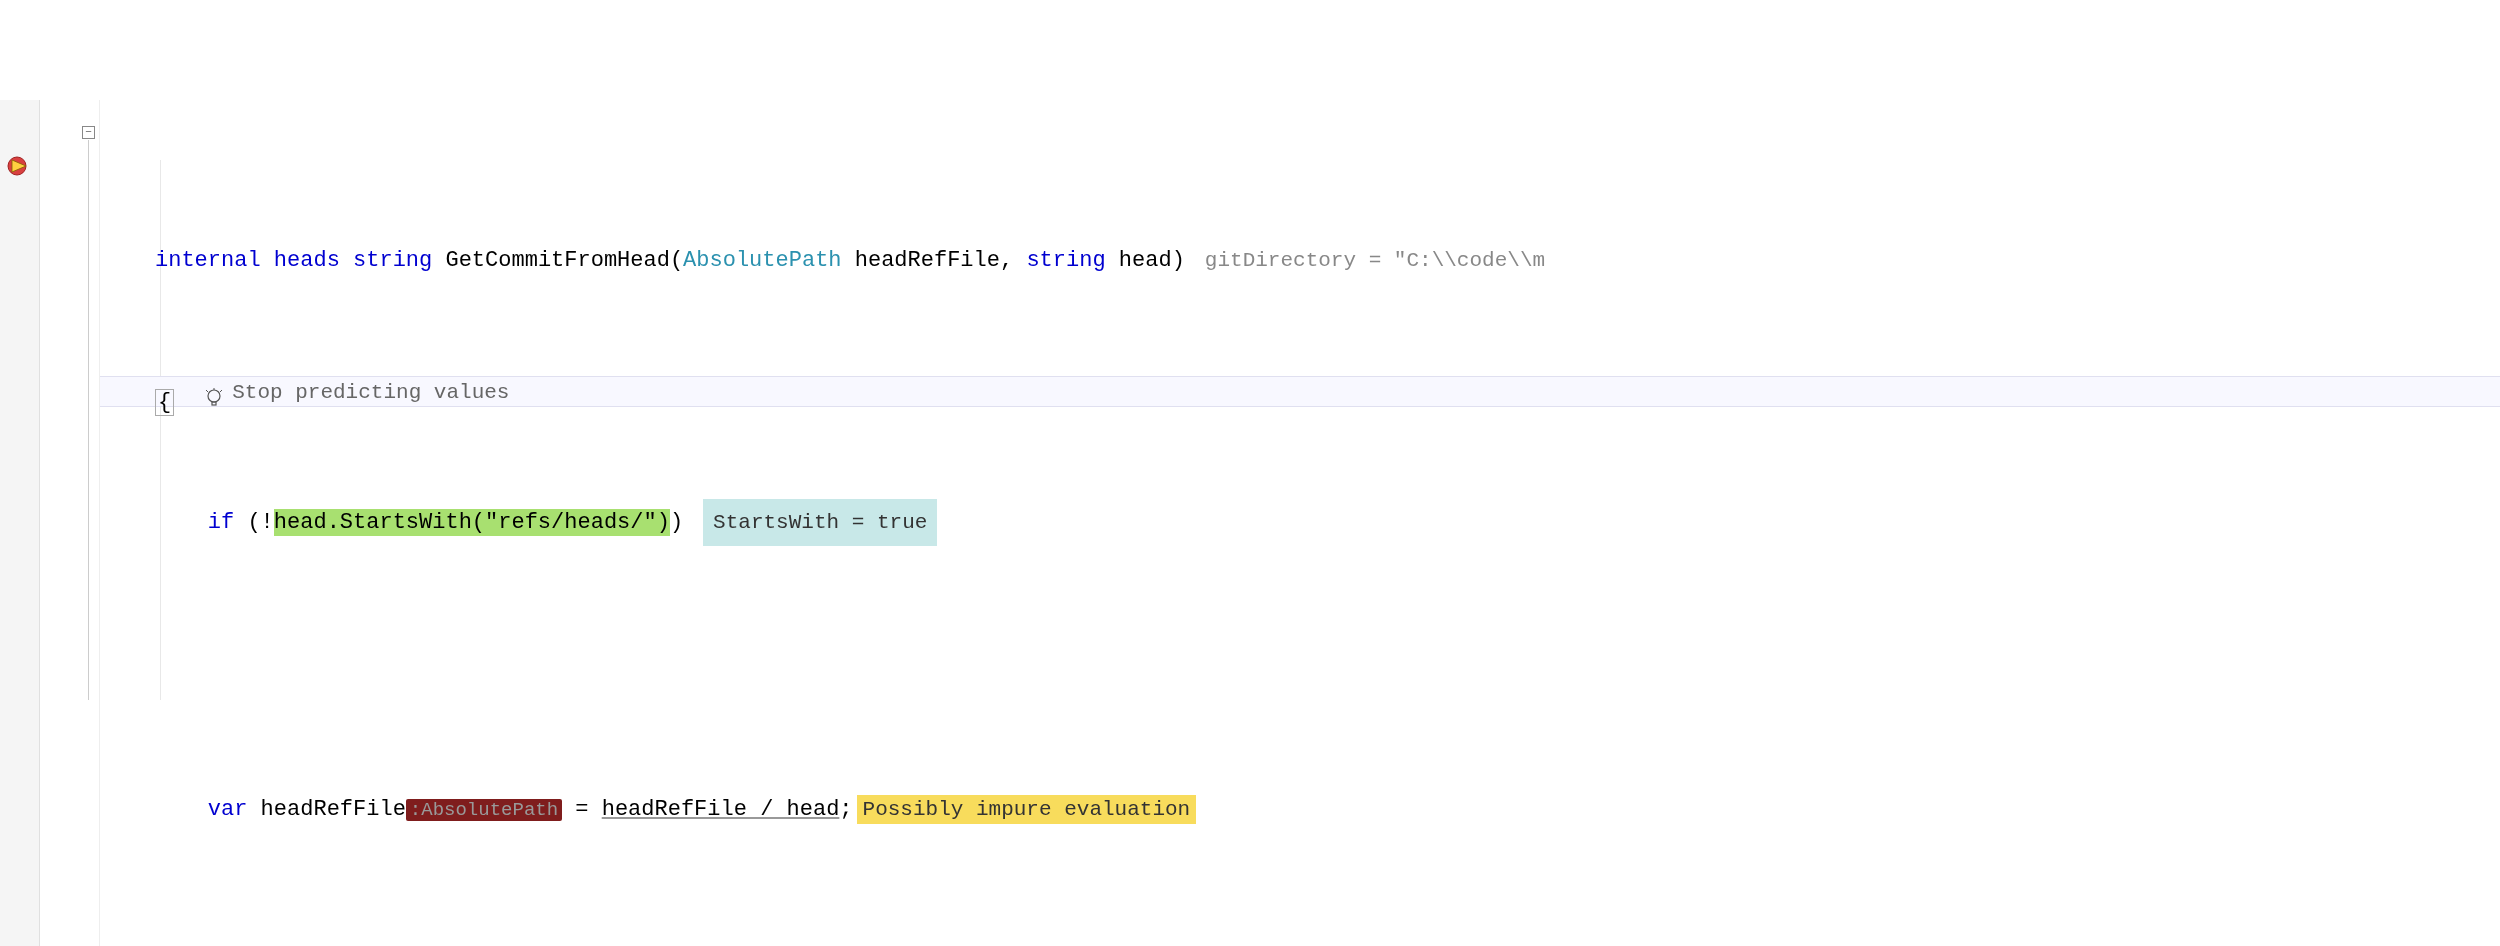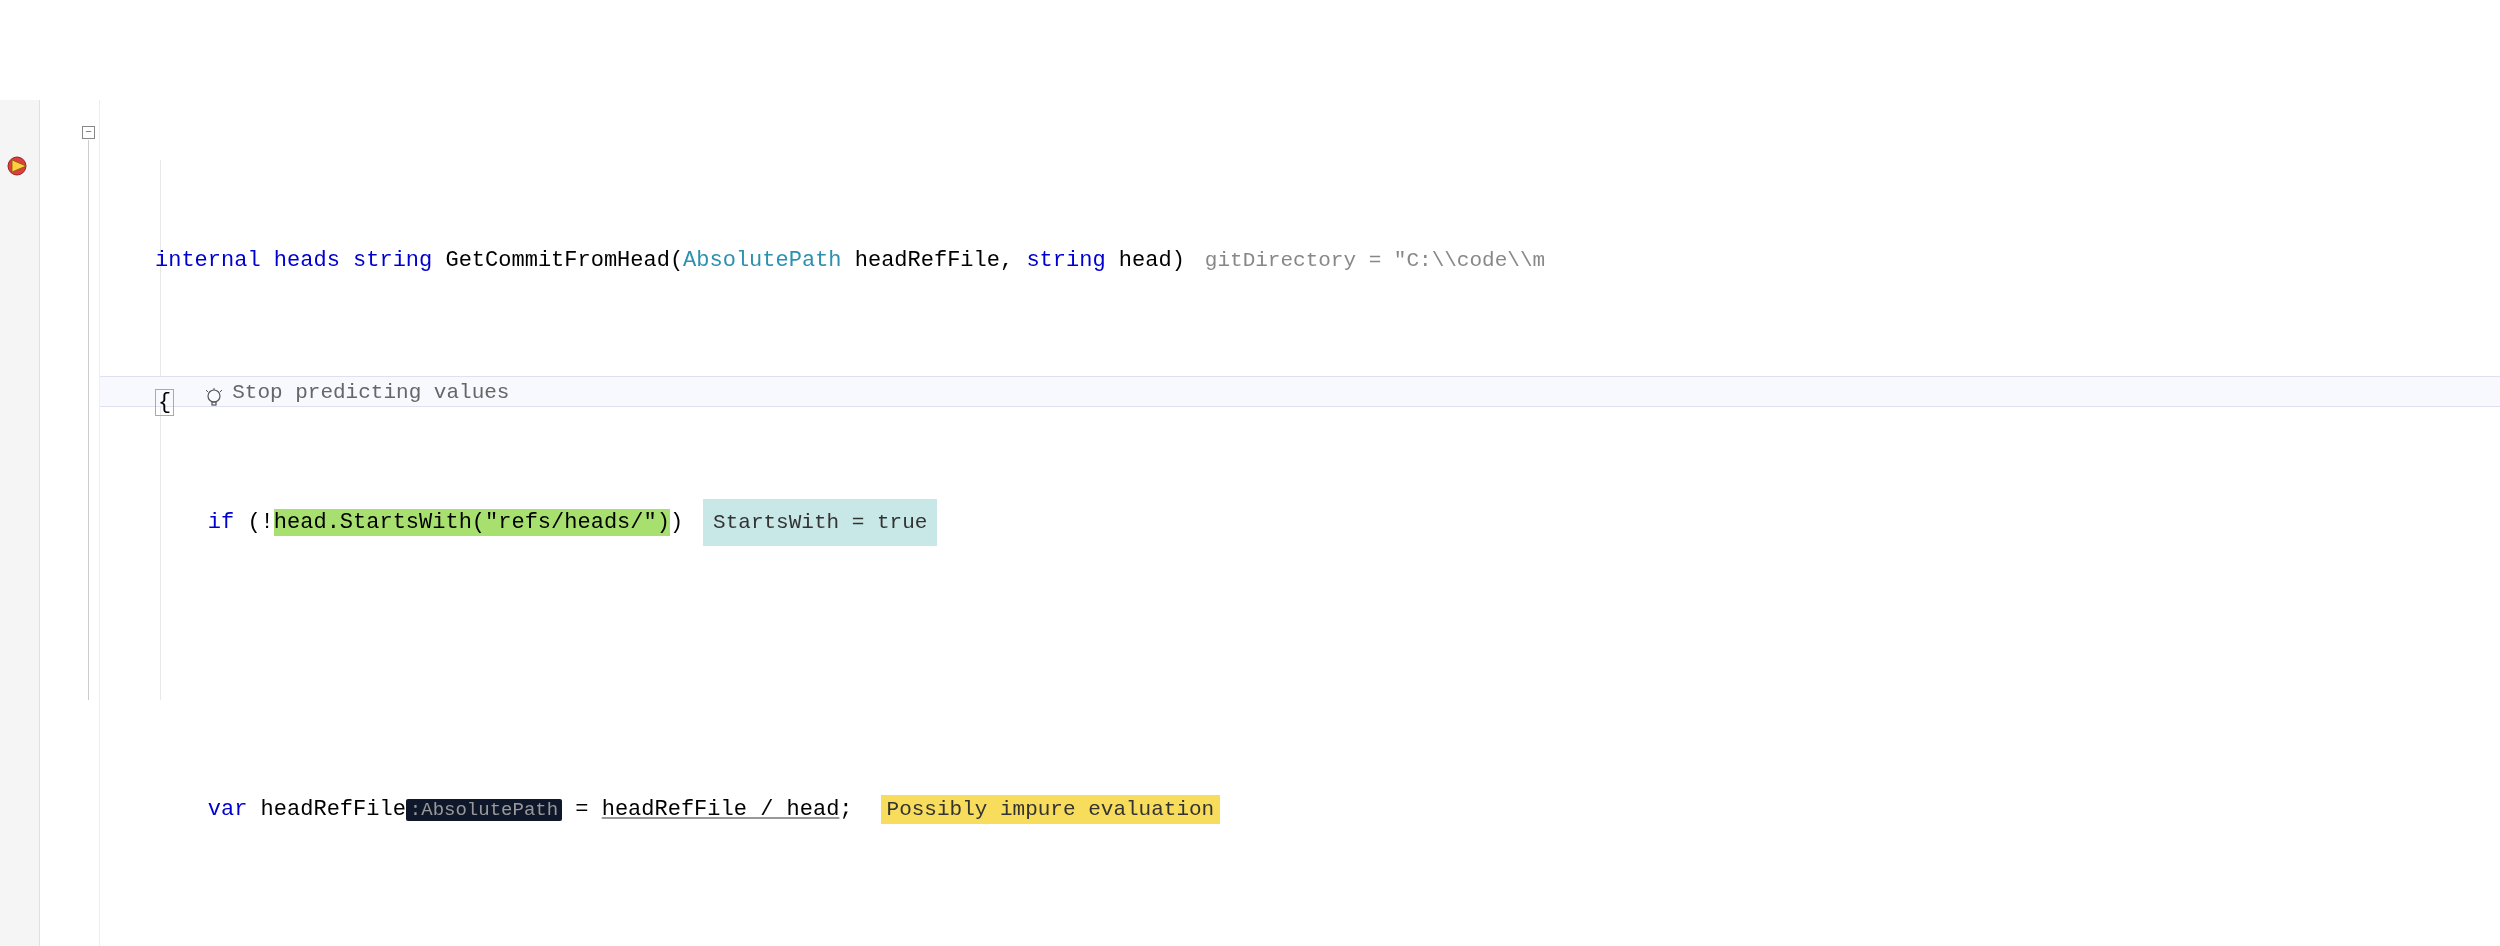--- a/index.html
+++ b/index.html
@@ -69,24 +69,24 @@
     position: relative;
   }
   .line {
     height: 31px;
     line-height: 31px;
     padding-left: 55px;
     position: relative;
   }
   .kw { color: #0000d0; }
   .type { color: #2b91af; }
-  .hint { color: #999; background: #0f172a; padding: 0 4px; border-radius: 2px; font-size: 19px; }
+  .hint { color: #999; background: #7f1d1d; padding: 0 4px; border-radius: 2px; font-size: 19px; }
   .highlight-green { background: #a8e070; padding: 1px 0; }
   .annotation-blue { background: #c8e8e8; color: #333; padding: 12px 10px; margin-left: 20px; font-size: 21px; }
-  .annotation-yellow { background: #f8dc5c; color: #333; padding: 3px 6px; margin-left: 28px; font-size: 21px; }
+  .annotation-yellow { background: #f8dc5c; color: #333; padding: 3px 6px; margin-left: 4px; font-size: 21px; }
   .annotation-right { color: #888; font-size: 21px; margin-left: 20px; }
   .bulb-row {
     display: inline-flex;
     align-items: flex-end;
     margin-left: 30px;
   }
   .bulb {
     width: 20px;
     height: 20px;
     margin-right: 8px;

